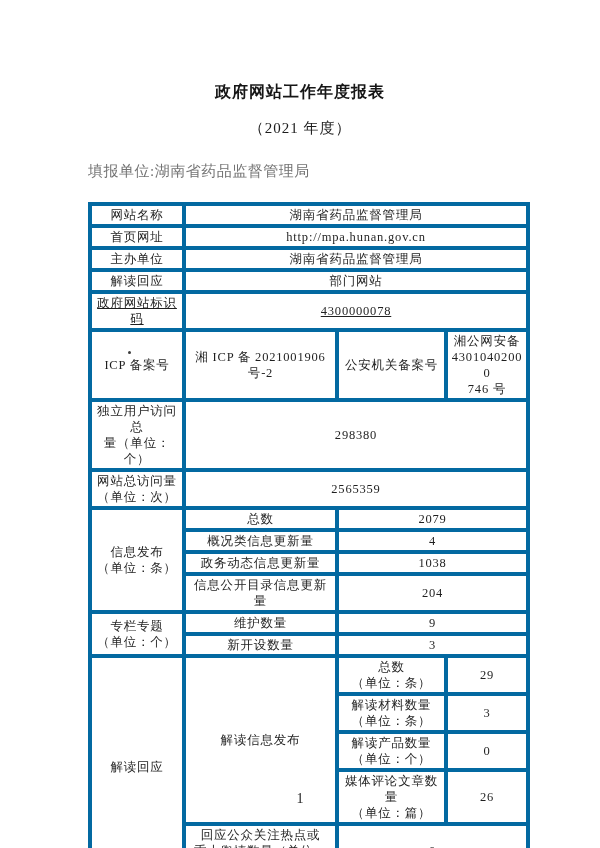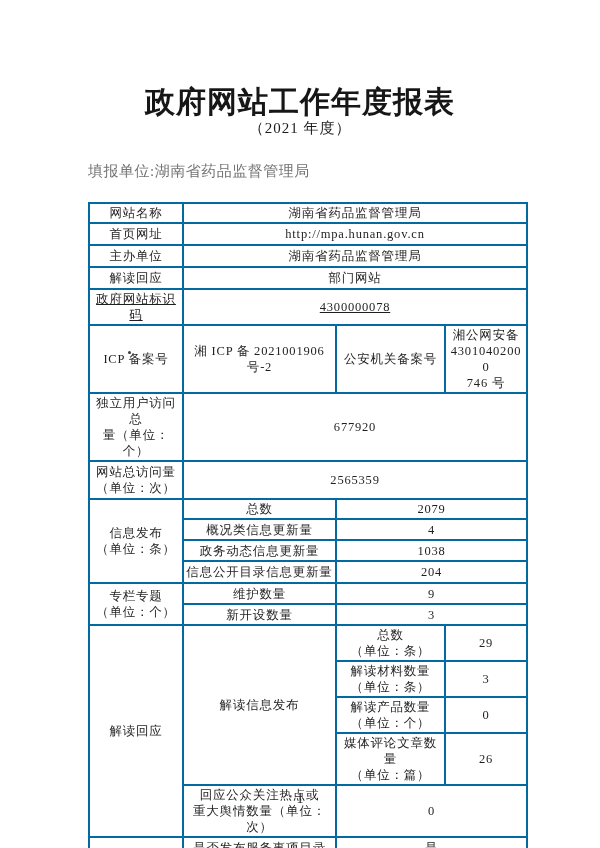--- a/index.html
+++ b/index.html
@@ -9,21 +9,21 @@
     font-family: "Liberation Serif", "DejaVu Serif", serif;
     color: #1f1f1f;
     position: relative;
     overflow: hidden;
   }
   .page { position: absolute; inset: 0; background: #ffffff; }
 
   .doc-title {
     position: absolute; top: 82px; left: 0; width: 600px;
     text-align: center;
-    font-size: 30px; font-weight: bold;
+    font-size: 16px; font-weight: bold;
     letter-spacing: 1px;
     color: #161616;
   }
   .doc-subtitle {
     position: absolute; top: 119px; left: 0; width: 600px;
     text-align: center;
     font-size: 15px; font-weight: normal;
     letter-spacing: 1px;
     color: #1c1c1c;
   }
@@ -34,21 +34,21 @@
     color: #737373;
   }
 
   table.report {
     position: absolute; top: 202px; left: 88px;
     width: 438px;
     border-collapse: collapse;
     table-layout: fixed;
   }
   table.report td {
-    border: 2px solid #0369a1;
+    border: 4px solid #0369a1;
     text-align: center;
     vertical-align: middle;
     font-size: 12.5px;
     line-height: 16px;
     letter-spacing: 0.8px;
     padding: 1px 2px;
     white-space: pre-line;
     color: #1f1f1f;
   }
   col.c1 { width: 94px; }
@@ -120,21 +120,21 @@
         <td>ICP 备案号</td>
         <td>湘 ICP 备 2021001906 号-2</td>
         <td>公安机关备案号</td>
         <td class="wrapnum">湘公网安备
 43010402000
 746 号</td>
       </tr>
       <tr class="r7">
         <td class="tight">独立用户访问总
 量（单位：个）</td>
-        <td colspan="3" class="num">677920</td>
+        <td colspan="3" class="num">298380</td>
       </tr>
       <tr class="r8">
         <td>网站总访问量
 （单位：次）</td>
         <td colspan="3" class="num">2565359</td>
       </tr>
       <tr class="r9">
         <td rowspan="4">信息发布
 （单位：条）</td>
         <td>总数</td>

